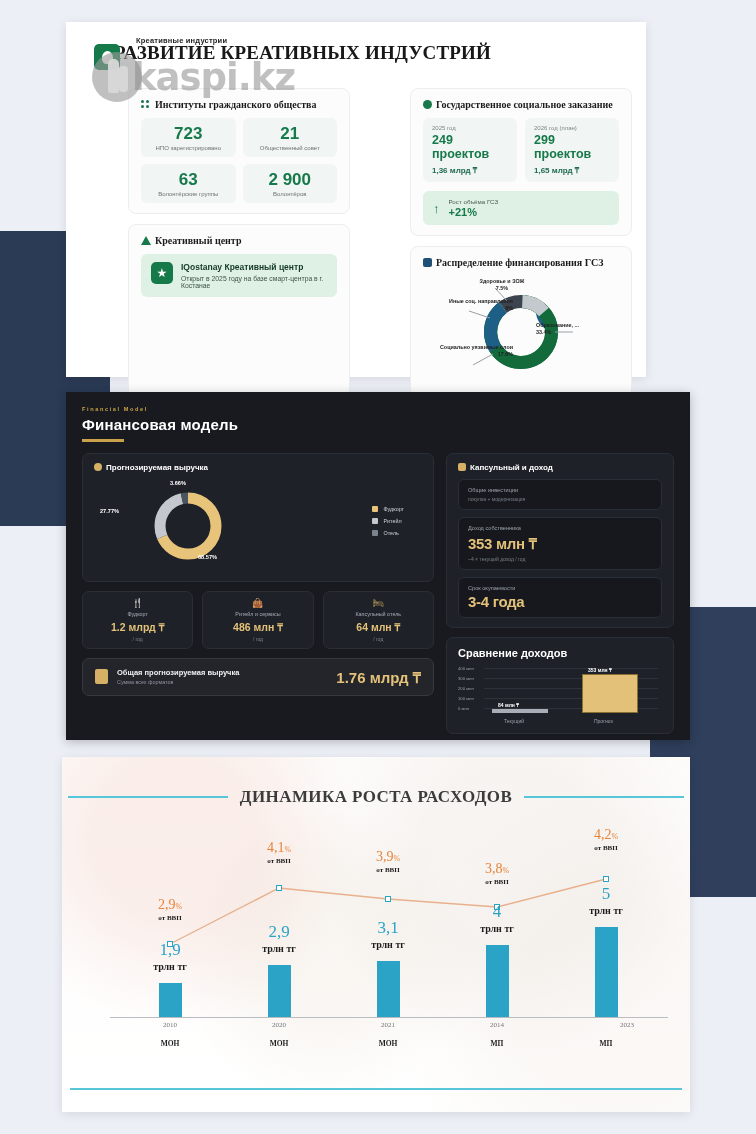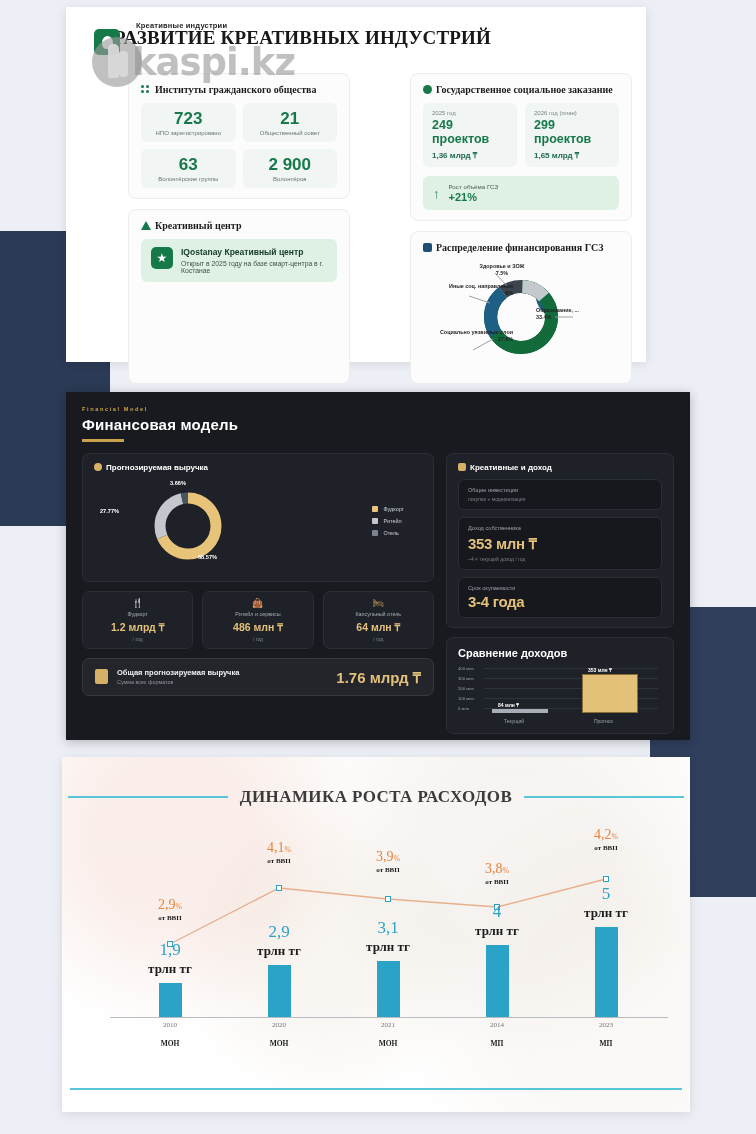--- a/index.html
+++ b/index.html
@@ -17,21 +17,21 @@
     position: absolute; left: 0; top: 231px; width: 110px; height: 295px;
     background: #2b3a55;
   }
   .navy-right {
     position: absolute; right: 0; top: 607px; width: 106px; height: 290px;
     background: #2f3f5c;
   }
 
   
   .slide1 {
-    position: absolute; left: 66px; top: 7px; width: 580px; height: 355px;
+    position: absolute; left: 66px; top: 22px; width: 580px; height: 355px;
     background: #ffffff;
     box-shadow: 0 2px 10px rgba(0,0,0,.10);
   }
   .s1-head { position: relative; height: 66px; padding: 14px 0 0 36px; }
   .s1-eyebrow {
     font-size: 7.5px; font-weight: bold; color: #1f1f1f; letter-spacing: .2px;
     margin-left: 34px;
   }
   .s1-title {
     font-family: "Liberation Serif", serif;
@@ -201,21 +201,21 @@
   .s3-line { flex: 1; height: 2px; background: #57c6d8; }
   .s3-title {
     font-family: "Liberation Serif", serif;
     font-size: 17px; font-weight: bold; color: #3b3b3b; letter-spacing: .4px; white-space: nowrap;
   }
   .s3-plot { position: absolute; left: 0; top: 60px; right: 0; height: 230px; }
   .s3-axis { position: absolute; left: 48px; right: 22px; top: 200px; height: 1px; background: #b9bcc0; }
   .bar { position: absolute; bottom: 30px; width: 23px; background: #2ba3c7; }
   .barval { position: absolute; text-align: center; width: 70px; }
   .barval .v { font-size: 17px; color: #2ba3c7; font-family: "Liberation Serif", serif; line-height: 1; }
-  .barval .u { font-size: 13px; font-weight: bold; color: #1d1d1d; font-family: "Liberation Serif", serif; display: block; margin-top: 2px; }
+  .barval .u { font-size: 10px; font-weight: bold; color: #1d1d1d; font-family: "Liberation Serif", serif; display: block; margin-top: 2px; }
   .pctlab { position: absolute; text-align: center; width: 70px; }
   .pctlab .p { font-size: 14px; color: #e8833a; font-family: "Liberation Serif", serif; line-height: 1; }
   .pctlab .p small { font-size: 8px; }
   .pctlab .u { font-size: 7px; font-weight: bold; color: #1d1d1d; font-family: "Liberation Serif", serif; display: block; margin-top: 1px; }
   .yr { position: absolute; top: 204px; width: 70px; text-align: center; font-size: 7px; color: #6f7479; font-family: "Liberation Serif", serif; }
   .org { position: absolute; top: 222px; width: 70px; text-align: center; font-size: 7.5px; font-weight: bold; color: #1d1d1d; font-family: "Liberation Serif", serif; }
   .s3-bottomline { position: absolute; left: 8px; right: 8px; bottom: 22px; height: 2px; background: #57c6d8; }
   .node { position: absolute; width: 6px; height: 6px; border: 1.6px solid #2ba3c7; background: #ffffff; }
 </style>
 </head>
@@ -433,21 +433,21 @@
             <div class="total-sub">Сумма всех форматов</div>
           </div>
           <div class="total-val">1.76 млрд ₸</div>
         </div>
       </div>
 
       <div class="s2-right">
         <div class="dcard">
           <div class="dcard-title">
             <span class="ic-gold-sq"></span>
-            <span>Креативные и доход</span>
+            <span>Капсульный и доход</span>
           </div>
           <div class="inv">
             <div class="inv-lbl">Общие инвестиции</div>
             <div class="inv-sub">покупка + модернизация</div>
           </div>
           <div class="inv">
             <div class="inv-lbl">Доход собственника</div>
             <div class="inv-val">353 млн ₸</div>
             <div class="inv-sub">~4 × текущий доход / год</div>
           </div>
@@ -549,21 +549,21 @@
       </div>
       <div class="barval" style="left:509px; top:68px;">
         <span class="v">5</span>
         <span class="u">трлн тг</span>
       </div>
 
       <div class="yr" style="left:73px;">2010</div>
       <div class="yr" style="left:182px;">2020</div>
       <div class="yr" style="left:291px;">2021</div>
       <div class="yr" style="left:400px;">2014</div>
-      <div class="yr" style="left:509px;">2023</div>
+      <div class="yr" style="left:530px;">2023</div>
 
       <div class="org" style="left:73px;">МОН</div>
       <div class="org" style="left:182px;">МОН</div>
       <div class="org" style="left:291px;">МОН</div>
       <div class="org" style="left:400px;">МП</div>
       <div class="org" style="left:509px;">МП</div>
     </div>
 
     <div class="s3-bottomline"></div>
   </div>

